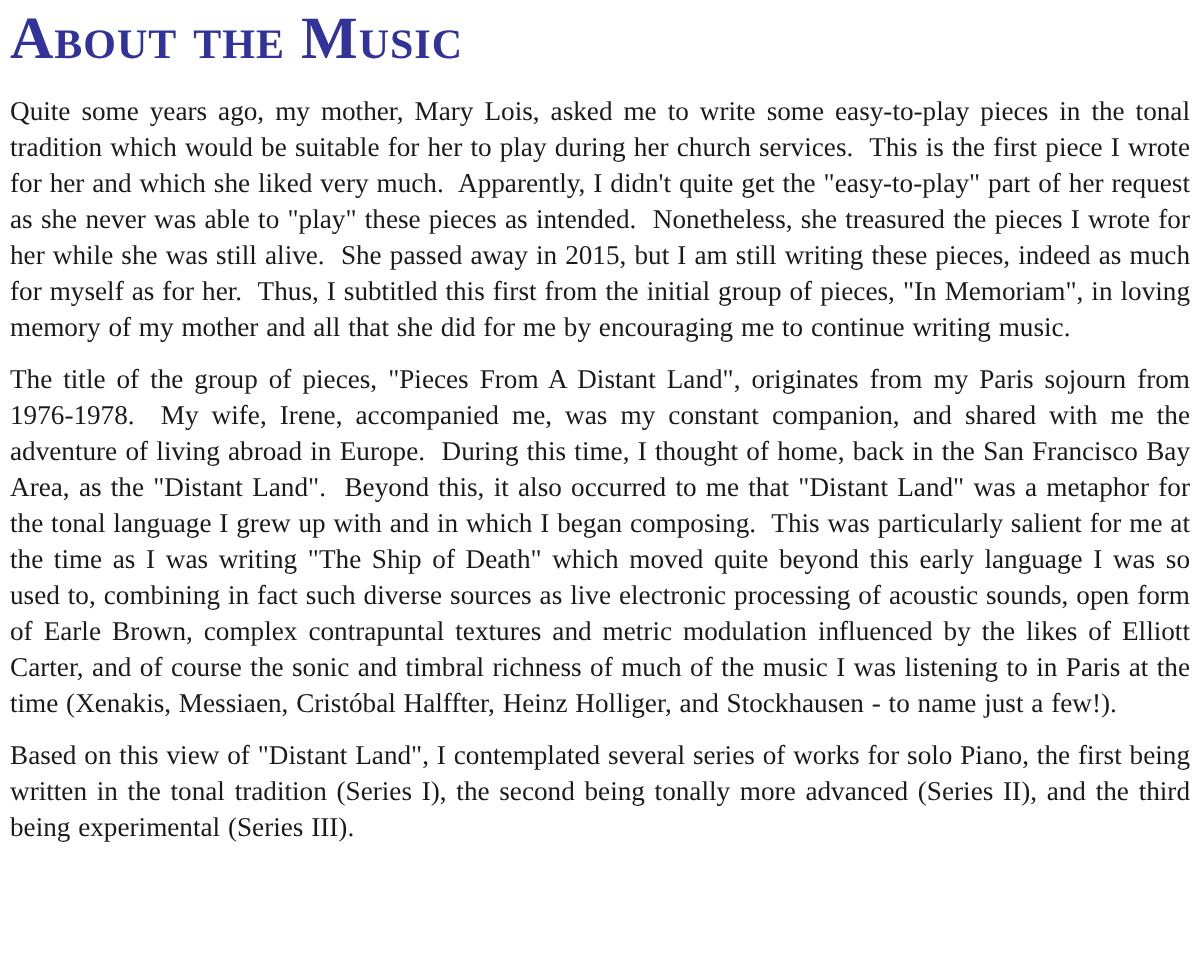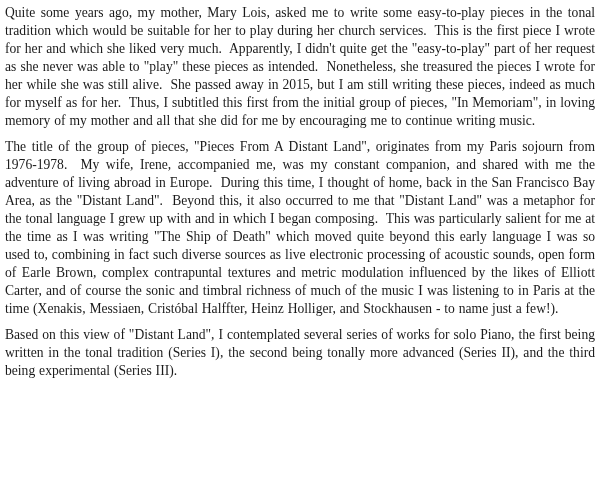--- a/index.html
+++ b/index.html
@@ -38,18 +38,19 @@
     text-align: justify;
     white-space: pre-wrap;
     margin: 0 0 8px 0;
     word-spacing: 0.5px;
   }
 </style>
 </head>
 <body>
 
 <div class="page">
+  <h1 class="page-title">About the Music</h1>
   <div class="body-text">
     <p>Quite some years ago, my mother, Mary Lois, asked me to write some easy-to-play pieces in the tonal tradition which would be suitable for her to play during her church services.  This is the first piece I wrote for her and which she liked very much.  Apparently, I didn't quite get the "easy-to-play" part of her request as she never was able to "play" these pieces as intended.  Nonetheless, she treasured the pieces I wrote for her while she was still alive.  She passed away in 2015, but I am still writing these pieces, indeed as much for myself as for her.  Thus, I subtitled this first from the initial group of pieces, "In Memoriam", in loving memory of my mother and all that she did for me by encouraging me to continue writing music.</p>
     <p>The title of the group of pieces, "Pieces From A Distant Land", originates from my Paris sojourn from 1976-1978.  My wife, Irene, accompanied me, was my constant companion, and shared with me the adventure of living abroad in Europe.  During this time, I thought of home, back in the San Francisco Bay Area, as the "Distant Land".  Beyond this, it also occurred to me that "Distant Land" was a metaphor for the tonal language I grew up with and in which I began composing.  This was particularly salient for me at the time as I was writing "The Ship of Death" which moved quite beyond this early language I was so used to, combining in fact such diverse sources as live electronic processing of acoustic sounds, open form of Earle Brown, complex contrapuntal textures and metric modulation influenced by the likes of Elliott Carter, and of course the sonic and timbral richness of much of the music I was listening to in Paris at the time (Xenakis, Messiaen, Cristóbal Halffter, Heinz Holliger, and Stockhausen - to name just a few!).</p>
     <p>Based on this view of "Distant Land", I contemplated several series of works for solo Piano, the first being written in the tonal tradition (Series I), the second being tonally more advanced (Series II), and the third being experimental (Series III).</p>
   </div>
 </div>
 
 </body></html>

